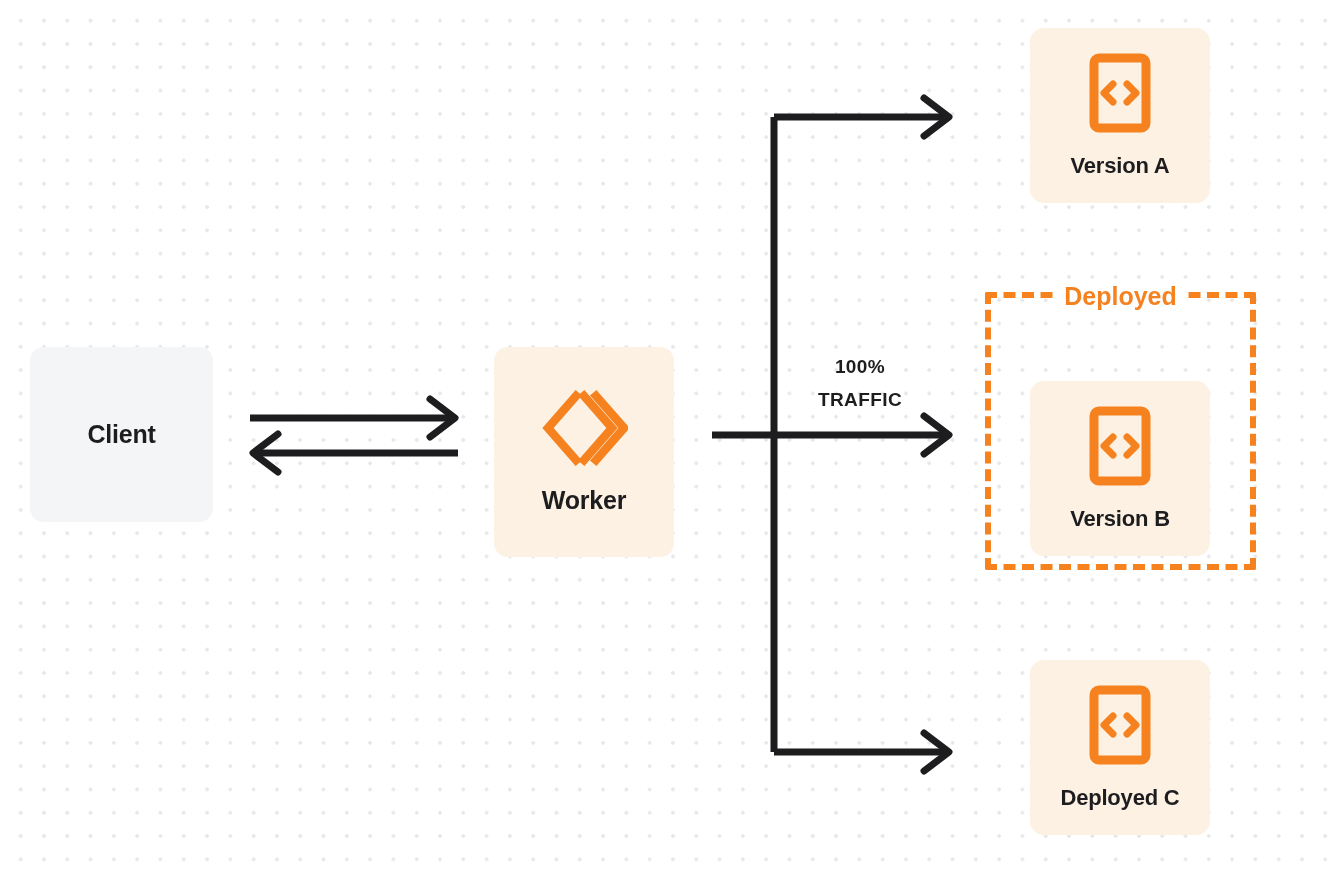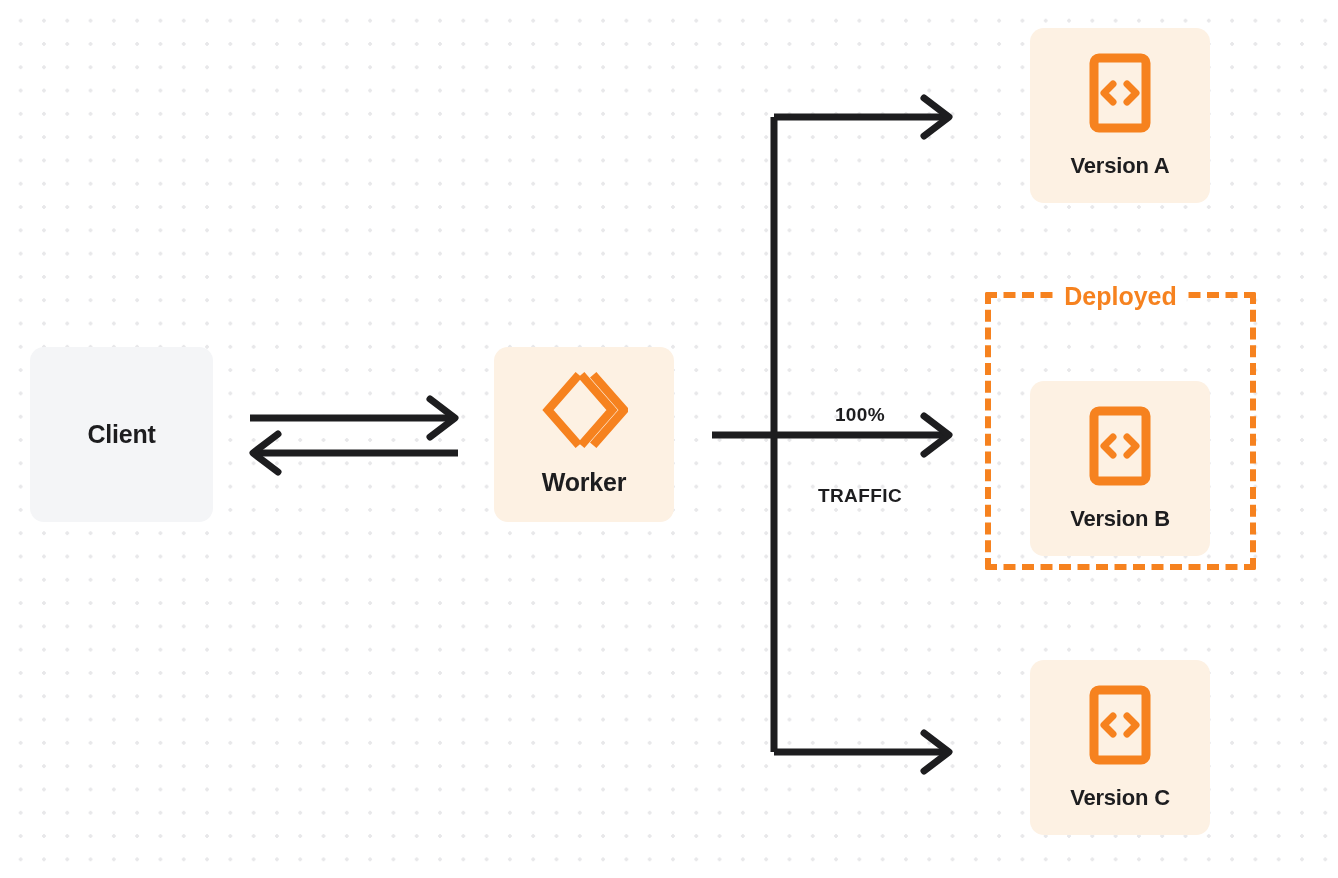--- a/index.html
+++ b/index.html
@@ -44,21 +44,21 @@
     height: 175px;
     background: #f4f5f7;
   }
   #client-node .node-label { font-size: 25px; }
 
   
   #worker-node {
     left: 494px;
     top: 347px;
     width: 180px;
-    height: 175px;
+    height: 210px;
     background: #fdf1e3;
   }
   #worker-node .node-label { font-size: 25px; margin-top: 16px; }
 
   
   .version-node {
     width: 180px;
     height: 175px;
     background: #fdf1e3;
   }
@@ -98,21 +98,21 @@
     left: 790px;
     top: 350px;
     width: 140px;
     text-align: center;
     color: #1d1d1f;
     font-size: 19px;
     font-weight: bold;
     line-height: 33px;
     letter-spacing: 0.4px;
   }
-  #traffic-label span { display: block; margin-top: 48px; }
+  #traffic-label span { display: block; }
 
   svg.layer {
     position: absolute;
     left: 0;
     top: 0;
     width: 1338px;
     height: 878px;
     pointer-events: none;
   }
 </style>
@@ -205,16 +205,16 @@
   </div>
 
   <div class="node version-node" id="version-c-node">
     <span>
       <svg width="62" height="80" viewBox="0 0 62 80" fill="none" aria-hidden="true">
         <rect x="5" y="5" width="52" height="70" rx="5" ry="5" stroke="#f6821f" stroke-width="9" fill="none"></rect>
         <polyline points="24,31 15,40 24,49" stroke="#f6821f" stroke-width="7" fill="none" stroke-linecap="round" stroke-linejoin="round"></polyline>
         <polyline points="38,31 47,40 38,49" stroke="#f6821f" stroke-width="7" fill="none" stroke-linecap="round" stroke-linejoin="round"></polyline>
       </svg>
     </span>
-    <div class="node-label">Version C</div>
+    <div class="node-label">Deployed C</div>
   </div>
 
 </div>
 
 </body></html>

